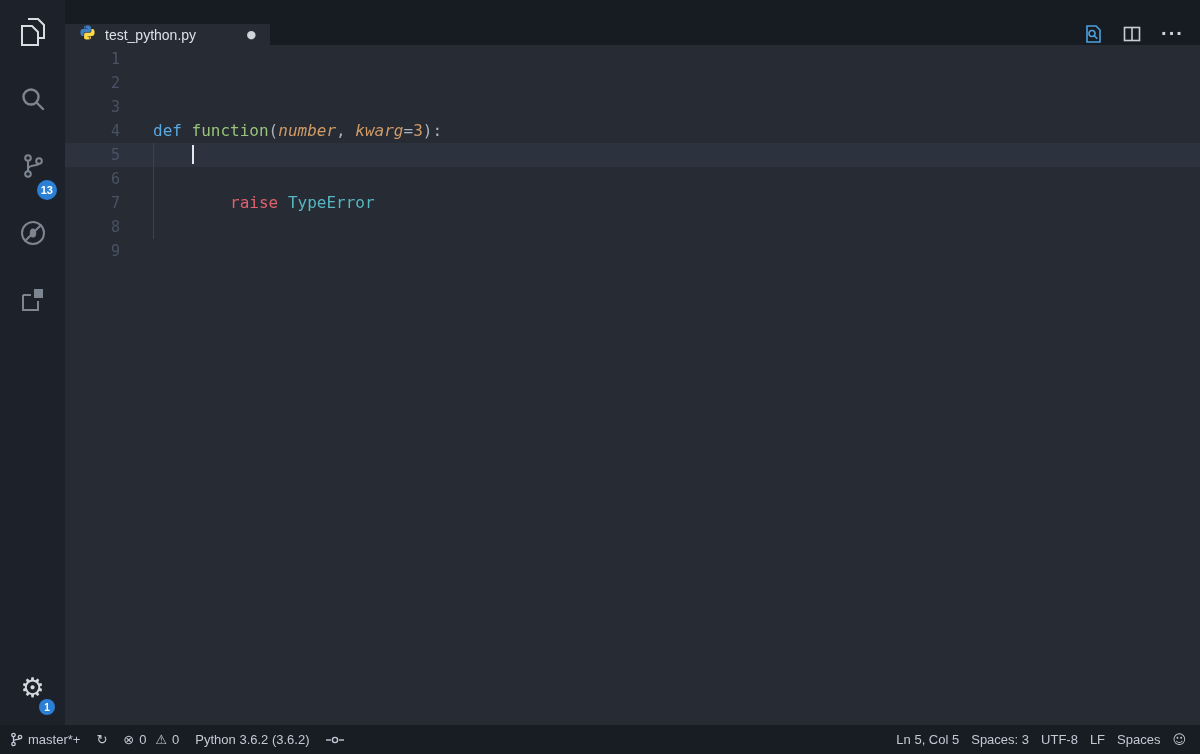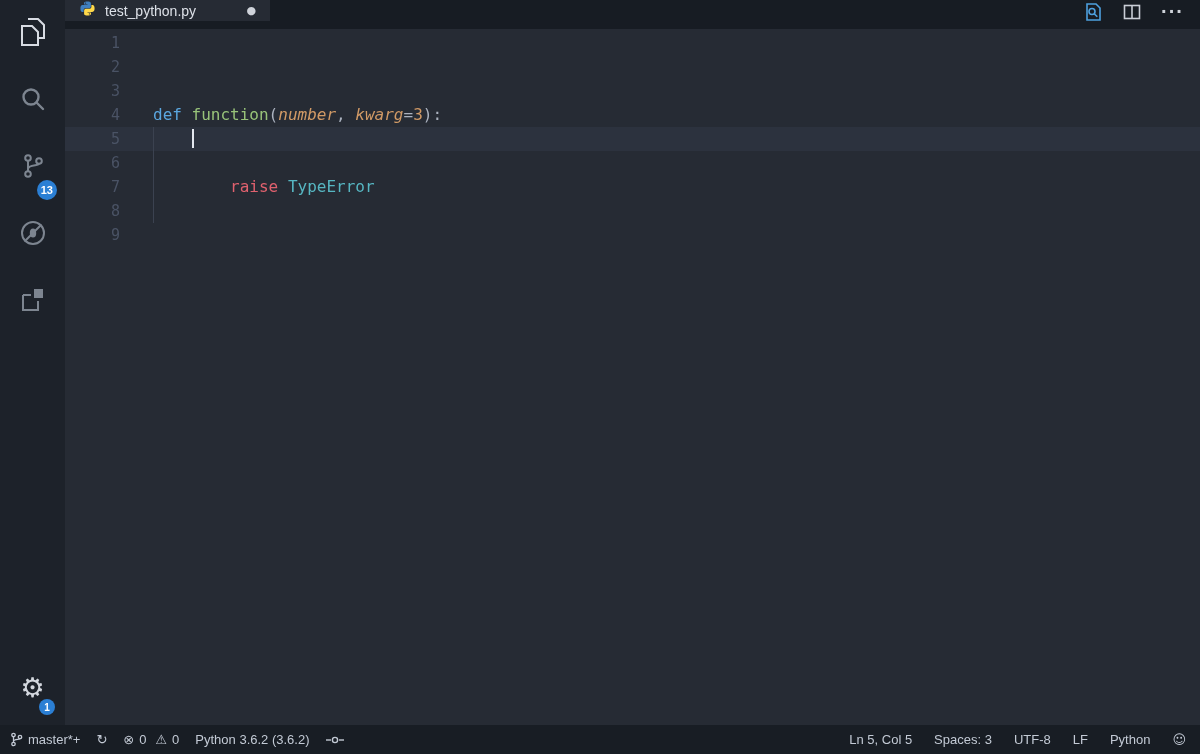--- a/index.html
+++ b/index.html
@@ -14,42 +14,42 @@
   .ab-badge { position:absolute; bottom:1px; right:8px; min-width:20px; height:20px; border-radius:10px;
               background:var(--badge,#2b7fd4); color:#fff; font-size:11px; font-weight:bold;
               display:flex; align-items:center; justify-content:center; padding:0 4px; }
   .ab-bottom { margin-top:auto; margin-bottom:10px; height:56px; }
   .gear-badge { min-width:16px; height:16px; border-radius:8px; font-size:10px; bottom:0; right:10px; }
   .glyph { font-family:"DejaVu Sans", sans-serif; }
   .gear { font-size:27px; color:#d3d7de; line-height:1; }
 
   
   .editor-col { flex:1; display:flex; flex-direction:column; min-width:0; }
-  .tab-bar { height:29px; background:#171c23; display:flex; align-items:flex-start; flex-shrink:0; }
+  .tab-bar { height:45px; background:#171c23; display:flex; align-items:flex-end; flex-shrink:0; }
   .tab { width:205px; background:#262b34; display:flex; align-items:center; padding:0 14px; gap:9px; cursor:pointer; }
   .tab-label { color:#dde1e8; font-size:14px; white-space:nowrap; }
   .tab-dot { color:#cfd3da; font-size:11px; margin-left:auto; cursor:pointer; }
   .tab-actions { margin-left:auto; display:flex; align-items:center; gap:20px; padding-right:16px; }
   .ta { display:flex; align-items:center; cursor:pointer; }
   .more-dots { color:#cfd3da; font-size:20px; font-weight:bold; letter-spacing:1px; cursor:pointer; }
 
   
   .editor { flex:1; position:relative; background:#262b34; padding-top:2px; font-family:"DejaVu Sans Mono",monospace; overflow:hidden; }
   .line { display:flex; height:24px; line-height:24px; }
   .line.current { background:#2c323e; }
   .gutter { width:55px; text-align:right; color:#4a5365; font-size:15px; flex-shrink:0; }
   .code { padding-left:33px; white-space:pre; font-size:16px; color:#abb2bf; }
   .cursor { display:inline-block; width:2px; height:19px; background:#e3e7ee; vertical-align:middle; margin-bottom:3px; }
   .indent-guide { position:absolute; left:88px; top:98px; width:1px; height:96px; background:#3b4250; }
 
   
   .status-bar { height:29px; background:#181d24; display:flex; align-items:center; justify-content:space-between;
                 padding:0 14px 0 10px; flex-shrink:0; font-size:13px; color:#c3cad5; }
   .sb-group { display:flex; align-items:center; gap:16px; }
-  .sb-right { gap:22px; }
+  .sb-right { gap:12px; }
   .sb-item { display:flex; align-items:center; gap:5px; cursor:pointer; white-space:nowrap; }
   .pair-gap { margin-left:4px; }
   .sb-glyph { font-family:"DejaVu Sans",sans-serif; font-size:13px; }
 </style>
 </head>
 <body>
 
 <div class="app">
   <div class="main">
 
@@ -203,17 +203,17 @@
           <circle cx="9" cy="6" r="2.6" fill="none" stroke="#c3cad5" stroke-width="1.4"></circle>
           <line x1="13" y1="6" x2="18" y2="6" stroke="#c3cad5" stroke-width="1.4"></line>
         </svg>
       </span>
     </div>
     <div class="sb-group sb-right">
       <span class="sb-item">Ln 5, Col 5</span>
       <span class="sb-item">Spaces: 3</span>
       <span class="sb-item">UTF-8</span>
       <span class="sb-item">LF</span>
-      <span class="sb-item">Python</span>
+      <span class="sb-item">Spaces</span>
       <span class="sb-item sb-glyph">☺</span>
     </div>
   </footer>
 </div>
 
 </body></html>

